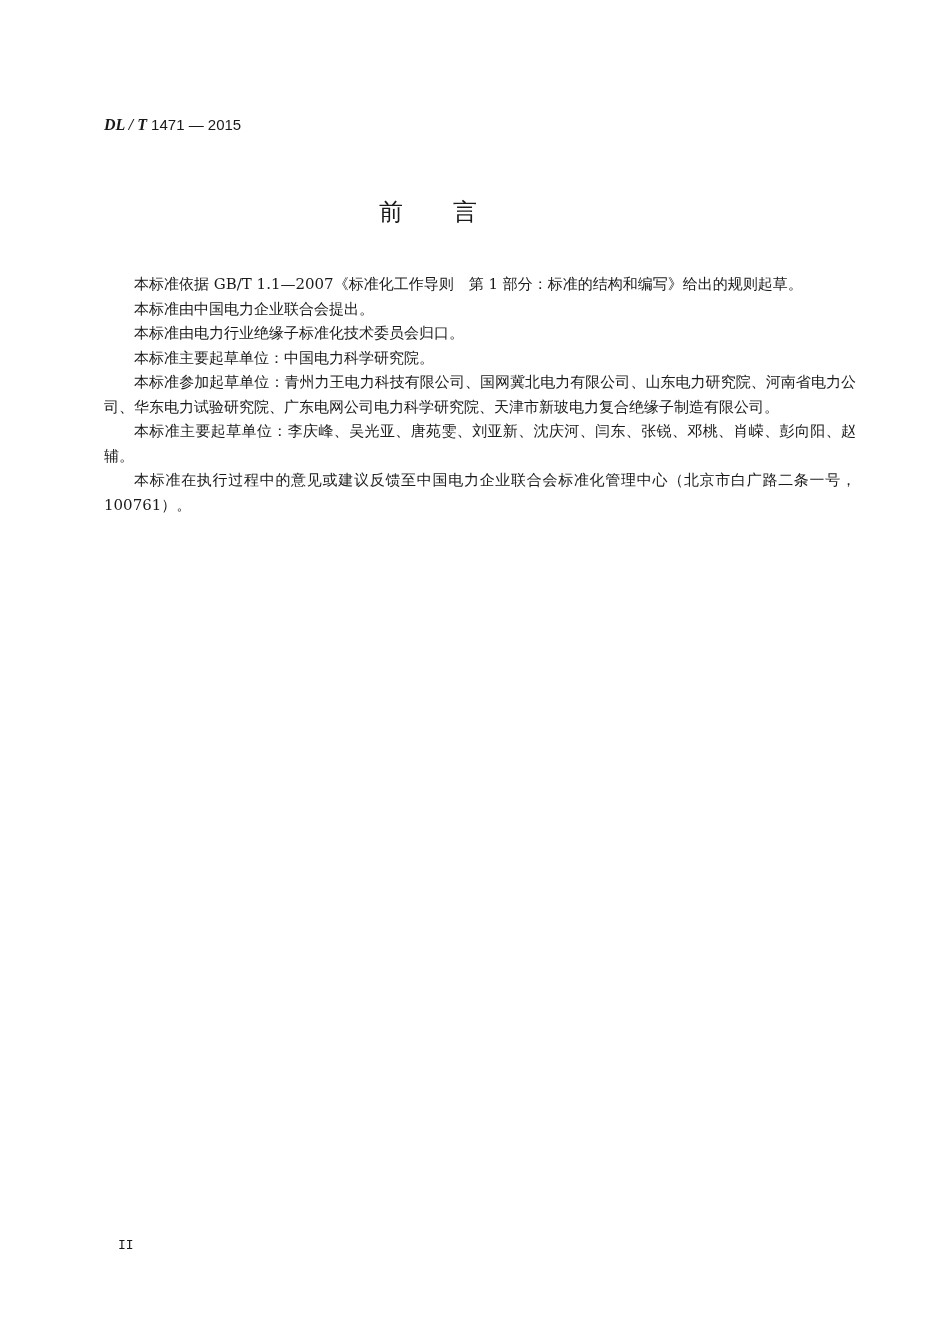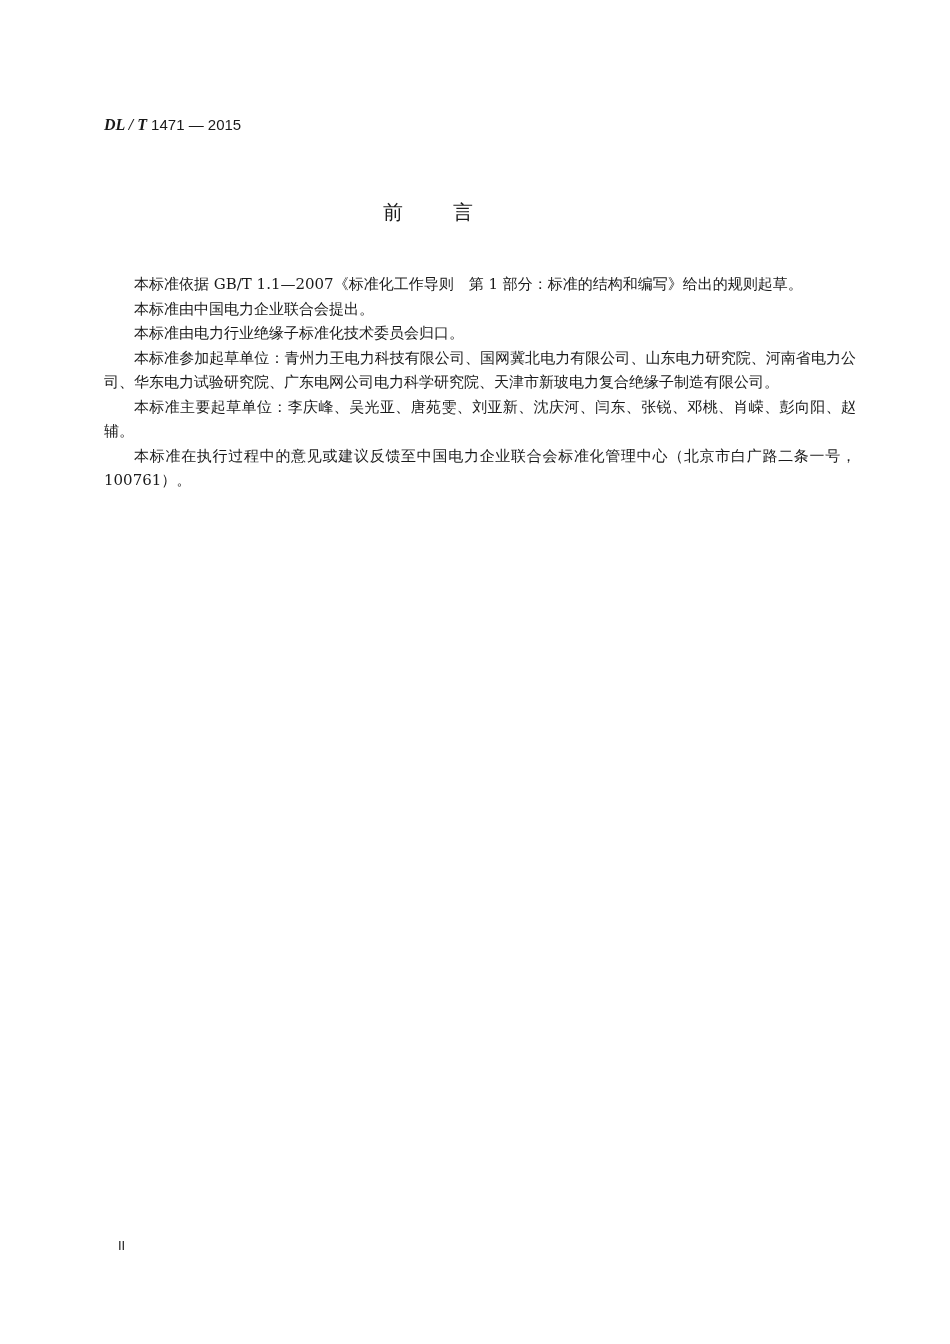--- a/index.html
+++ b/index.html
@@ -34,21 +34,21 @@
       font-size: 15px;
       text-align: right;
     }
     .title {
       position: absolute;
       left: 0;
       width: 856px;
       top: 196px;
       text-align: center;
       font-family: "DejaVu Sans", "Liberation Sans", sans-serif;
-      font-size: 20px;
+      font-size: 24px;
       line-height: 32px;
       letter-spacing: 0;
     }
     .title .t1 { margin-right: 50px; }
     .body-text {
       position: absolute;
       left: 104px;
       top: 272px;
       width: 752px;
       font-size: 15px;
@@ -57,38 +57,39 @@
       text-justify: inter-character;
     }
     .body-text p {
       margin: 0;
       text-indent: 2em;
     }
     .page-number {
       position: absolute;
       left: 118px;
       top: 1238px;
-      font-family: Liberation Sans, sans-serif;
+      font-family: Liberation Mono, monospace;
       font-size: 13px;
       line-height: 16px;
     }
   </style>
 </head>
 <body>
 
 <div class="header-code">
   <span class="dl">DL / T</span><span class="num"> 1471 — 2015</span>
 </div>
 
 <div class="title">
   <span class="t1">前</span><span>言</span>
 </div>
 
 <div class="body-text">
   <p>本标准依据 GB/T 1.1—2007《标准化工作导则　第 1 部分：标准的结构和编写》给出的规则起草。</p>
   <p>本标准由中国电力企业联合会提出。</p>
   <p>本标准由电力行业绝缘子标准化技术委员会归口。</p>
+  <p>本标准主要起草单位：中国电力科学研究院。</p>
   <p>本标准参加起草单位：青州力王电力科技有限公司、国网冀北电力有限公司、山东电力研究院、河南省电力公司、华东电力试验研究院、广东电网公司电力科学研究院、天津市新玻电力复合绝缘子制造有限公司。</p>
   <p>本标准主要起草单位：李庆峰、吴光亚、唐苑雯、刘亚新、沈庆河、闫东、张锐、邓桃、肖嵘、彭向阳、赵辅。</p>
   <p>本标准在执行过程中的意见或建议反馈至中国电力企业联合会标准化管理中心（北京市白广路二条一号，100761）。</p>
 </div>
 
 <div class="page-number">II</div>
 
 </body></html>

